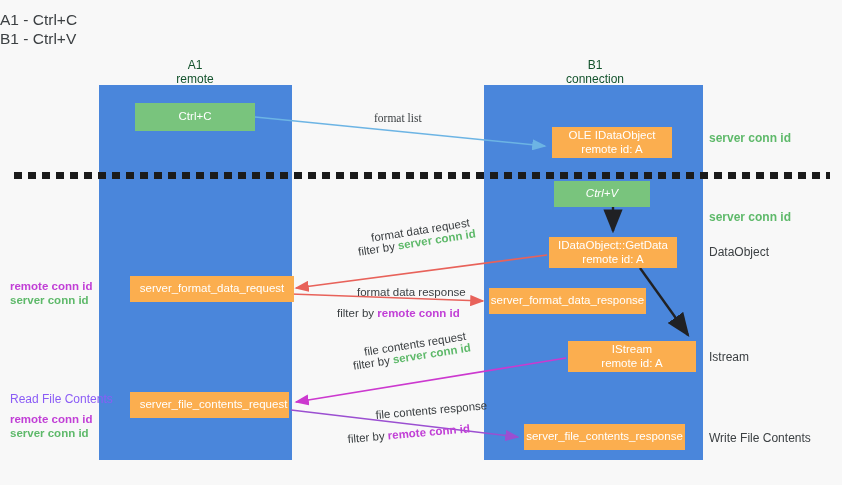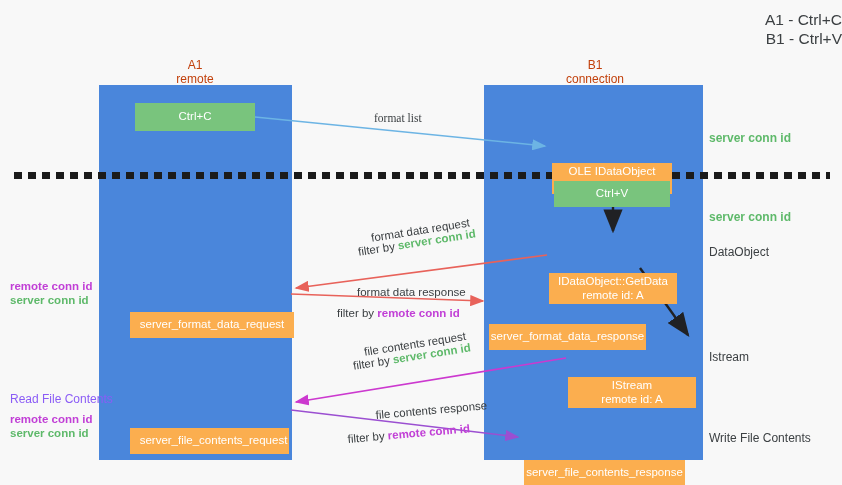--- a/index.html
+++ b/index.html
@@ -10,27 +10,27 @@
     color:#3c4043;
     overflow:hidden;
     position:relative;
   }
   .stage{position:absolute;inset:0;}
   svg.wires{position:absolute;left:0;top:0;width:842px;height:485px;pointer-events:none;}
 
   
   #title{
     position:absolute;left:0;top:10px;width:842px;
-    text-align:right;font-size:15.5px;line-height:19px;color:#3c4043;
+    text-align:left;font-size:15.5px;line-height:19px;color:#3c4043;
   }
   #title div{white-space:pre;}
 
   
   .col-head{
-    position:absolute;text-align:center;font-size:12px;line-height:14px;color:#c2410c;
+    position:absolute;text-align:center;font-size:12px;line-height:14px;color:#14532d;
   }
   #head-a1{left:120px;top:58px;width:150px;}
   #head-b1{left:520px;top:58px;width:150px;}
 
   
   .lane{position:absolute;background:#4a86db;}
   #lane-a1{left:99px;top:85px;width:193px;height:375px;}
   #lane-b1{left:484px;top:85px;width:219px;height:375px;}
 
   
@@ -40,26 +40,26 @@
   }
 
   
   .node{
     position:absolute;
     display:flex;flex-direction:column;align-items:center;justify-content:center;
     text-align:center;font-size:11.5px;line-height:13.5px;color:#ffffff;
     box-sizing:border-box;
   }
   .node.green{background:#79c47d;}
-  .node.orange{background:#fbae4f;margin-top:36px;}
+  .node.orange{background:#fbae4f;}
   .node .l2{display:block;}
 
   #n-ctrlc{left:135px;top:103px;width:120px;height:28px;text-align:right;}
   #n-oledata{left:552px;top:127px;width:120px;height:31px;}
-  #n-ctrlv{left:554px;top:181px;width:116px;height:26px;}
+  #n-ctrlv{left:554px;top:181px;width:96px;height:26px;font-style:italic;}
   #n-getdata{left:549px;top:237px;width:128px;height:31px;}
   #n-istream{left:568px;top:341px;width:128px;height:31px;}
   #n-fmtreq{left:130px;top:276px;width:164px;height:26px;}
   #n-fmtresp{left:489px;top:288px;width:157px;height:26px;}
   #n-filereq{left:130px;top:392px;width:159px;height:26px;padding-left:8px;}
   #n-fileresp{left:524px;top:424px;width:161px;height:26px;}
 
   
   .right-note{position:absolute;font-size:12px;line-height:15px;}
   .green-txt{color:#5eb96a;font-weight:bold;}

